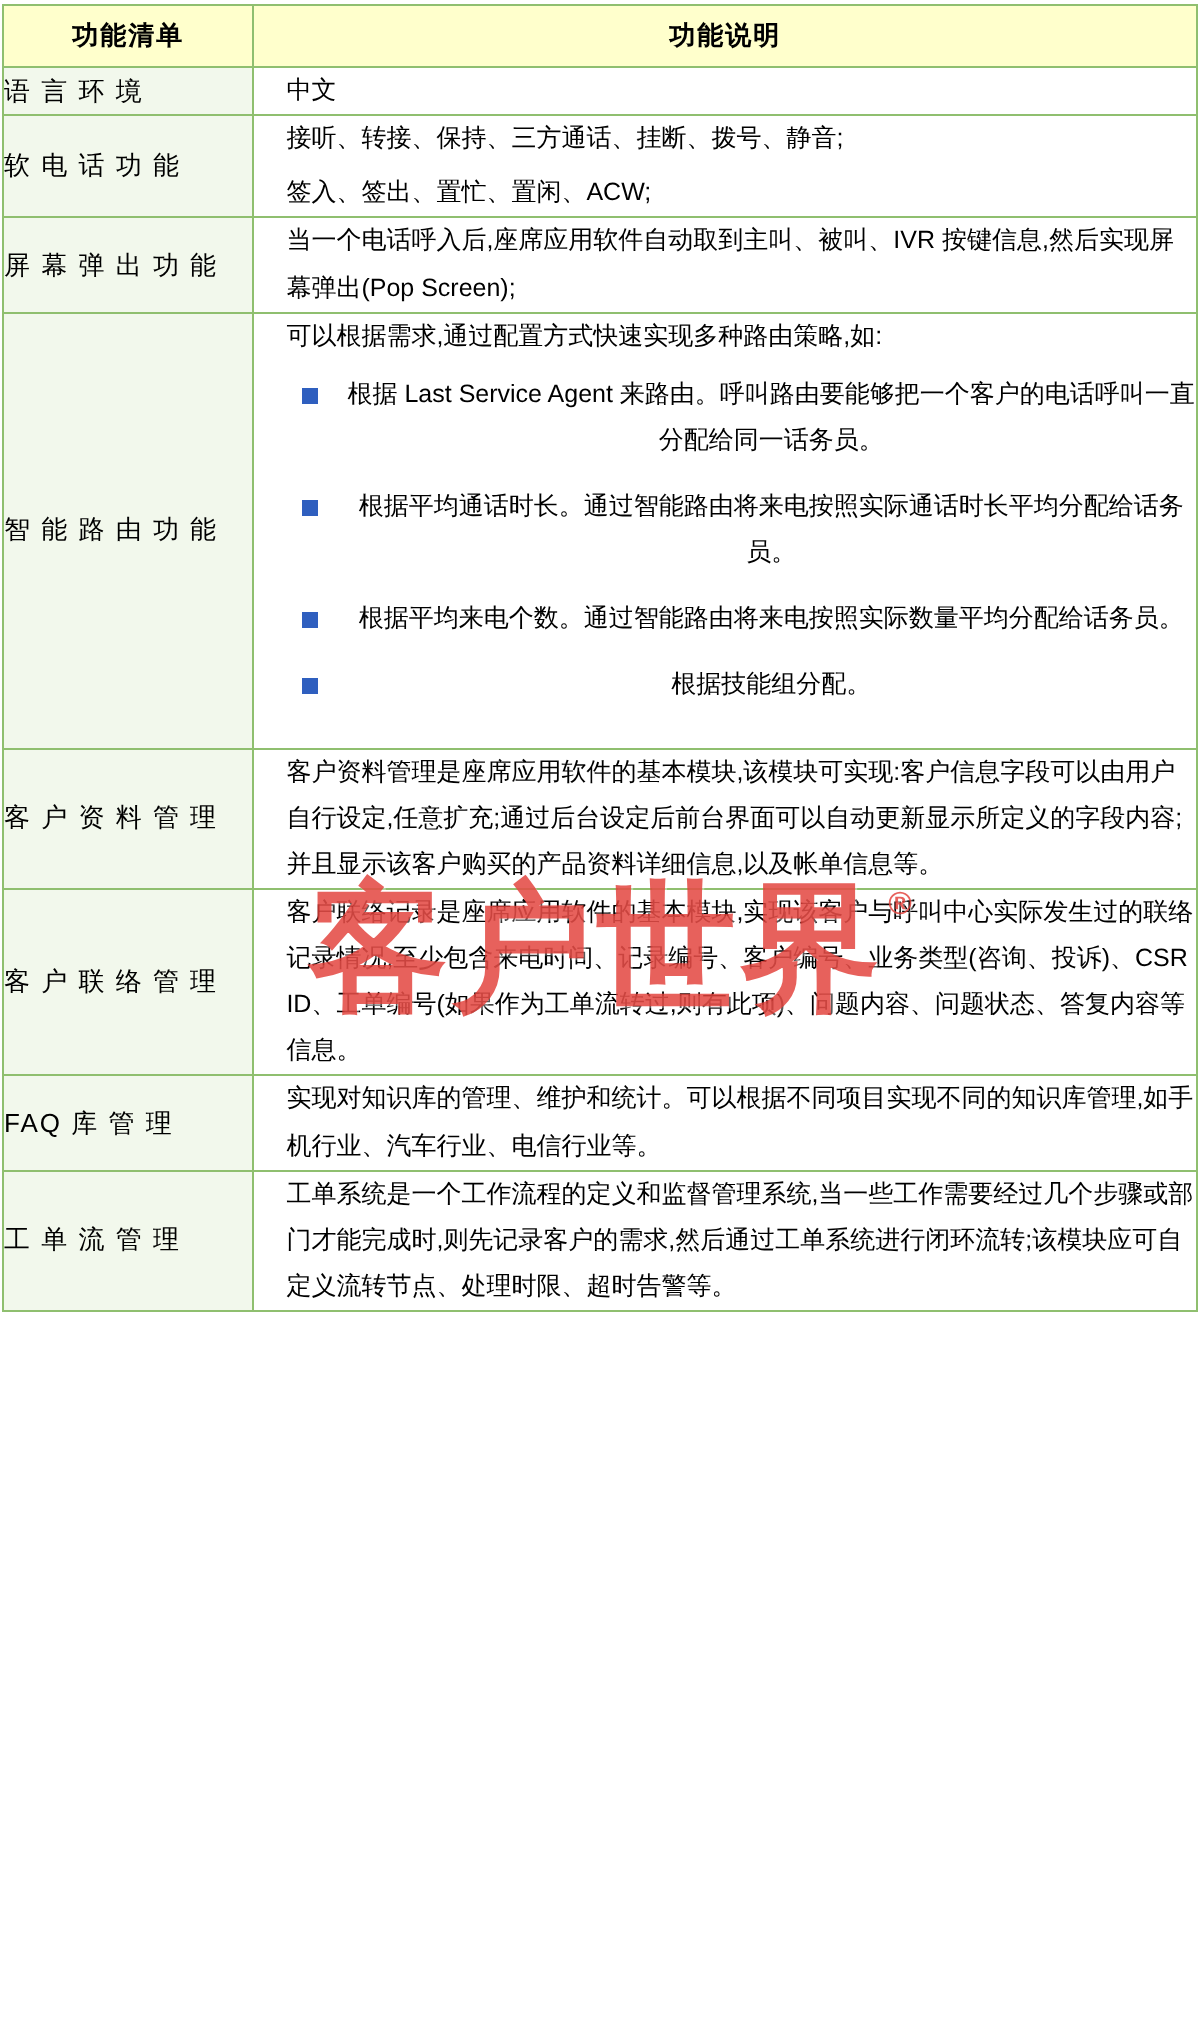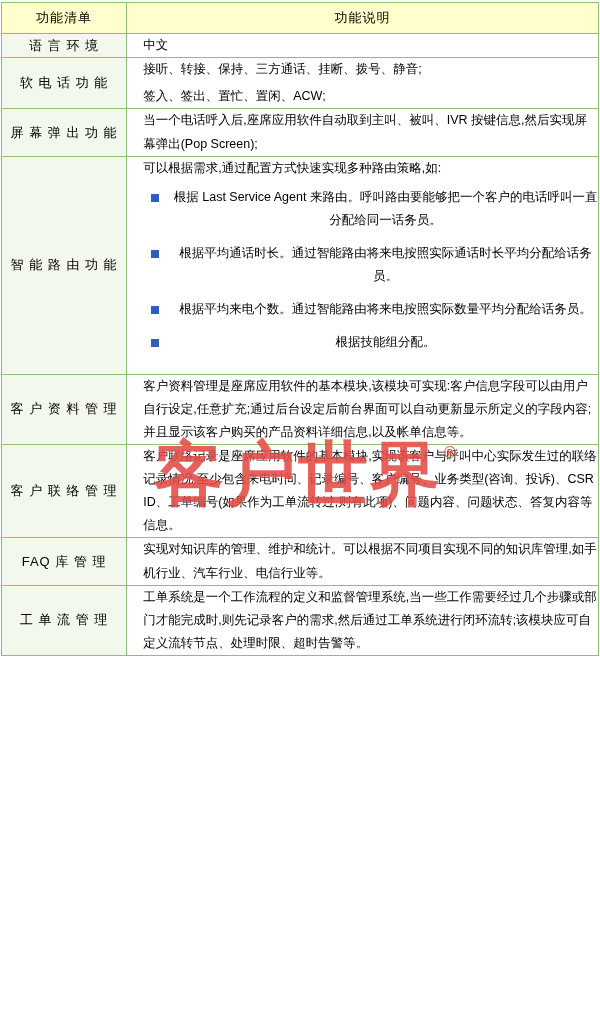--- a/index.html
+++ b/index.html
@@ -29,31 +29,31 @@
   table.spec td, table.spec th {
     border: 1px solid #8fbf6f;
     vertical-align: middle;
     padding: 0;
   }
   .col-a { width: 125px; }
   .col-b { width: 471px; }
 
   thead th {
     background: #ffffcc;
-    font-weight: normal;
+    font-weight: bold;
     font-size: 13px;
     color: #000;
     text-align: center;
     height: 30px;
     letter-spacing: 1px;
   }
 
   .label-cell {
     background: #f2f8ec;
-    text-align: center;
+    text-align: left;
     font-size: 13px;
     color: #000;
     letter-spacing: 1px;
     padding: 8px 4px;
   }
   .desc-cell {
     background: #ffffff;
     font-size: 12.5px;
     color: #000;
     line-height: 1.85;

